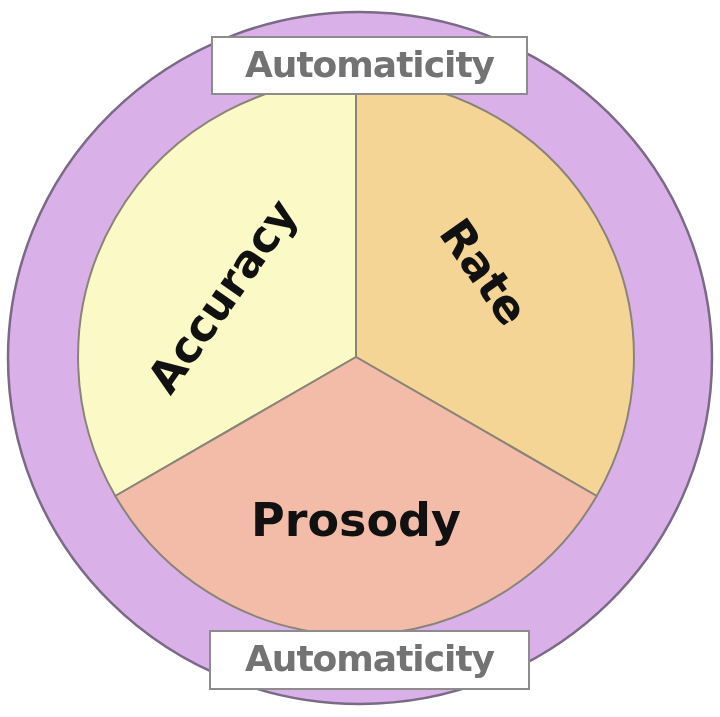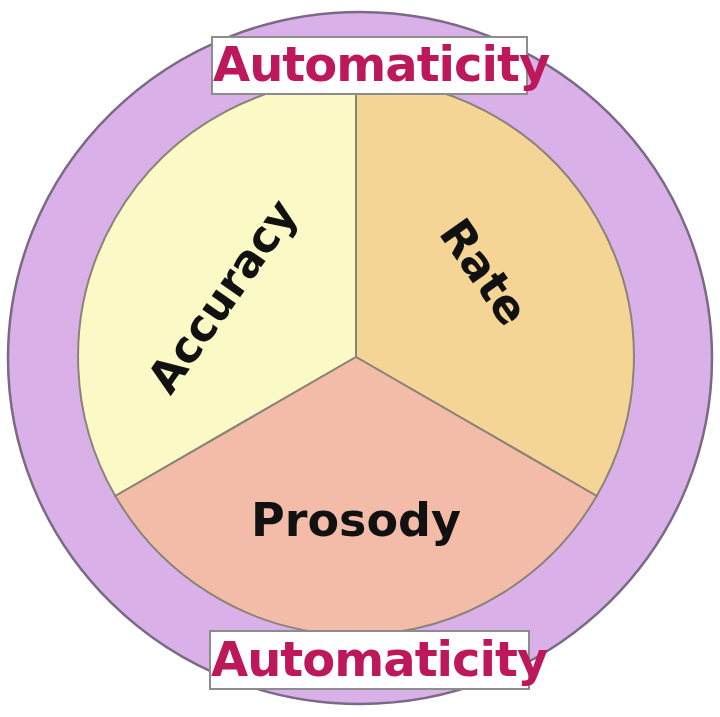--- a/index.html
+++ b/index.html
@@ -25,23 +25,23 @@
     font-weight: bold;
     fill: #111111;
   }
   .wedge-label.accuracy { font-size: 44px; }
   .wedge-label.rate     { font-size: 45px; }
   .wedge-label.prosody  { font-size: 46px; }
   .ring-label-box {
     position: absolute;
     background: #ffffff;
     border: 2px solid #8c8c8c;
-    color: #be185d;
+    color: #737373;
     font-weight: bold;
-    font-size: 48px;
+    font-size: 36px;
     letter-spacing: -1px;
     text-align: center;
     box-sizing: border-box;
     white-space: nowrap;
   }
   .ring-label-box.top {
     left: 211px;
     top: 36px;
     width: 317px;
     height: 59px;

